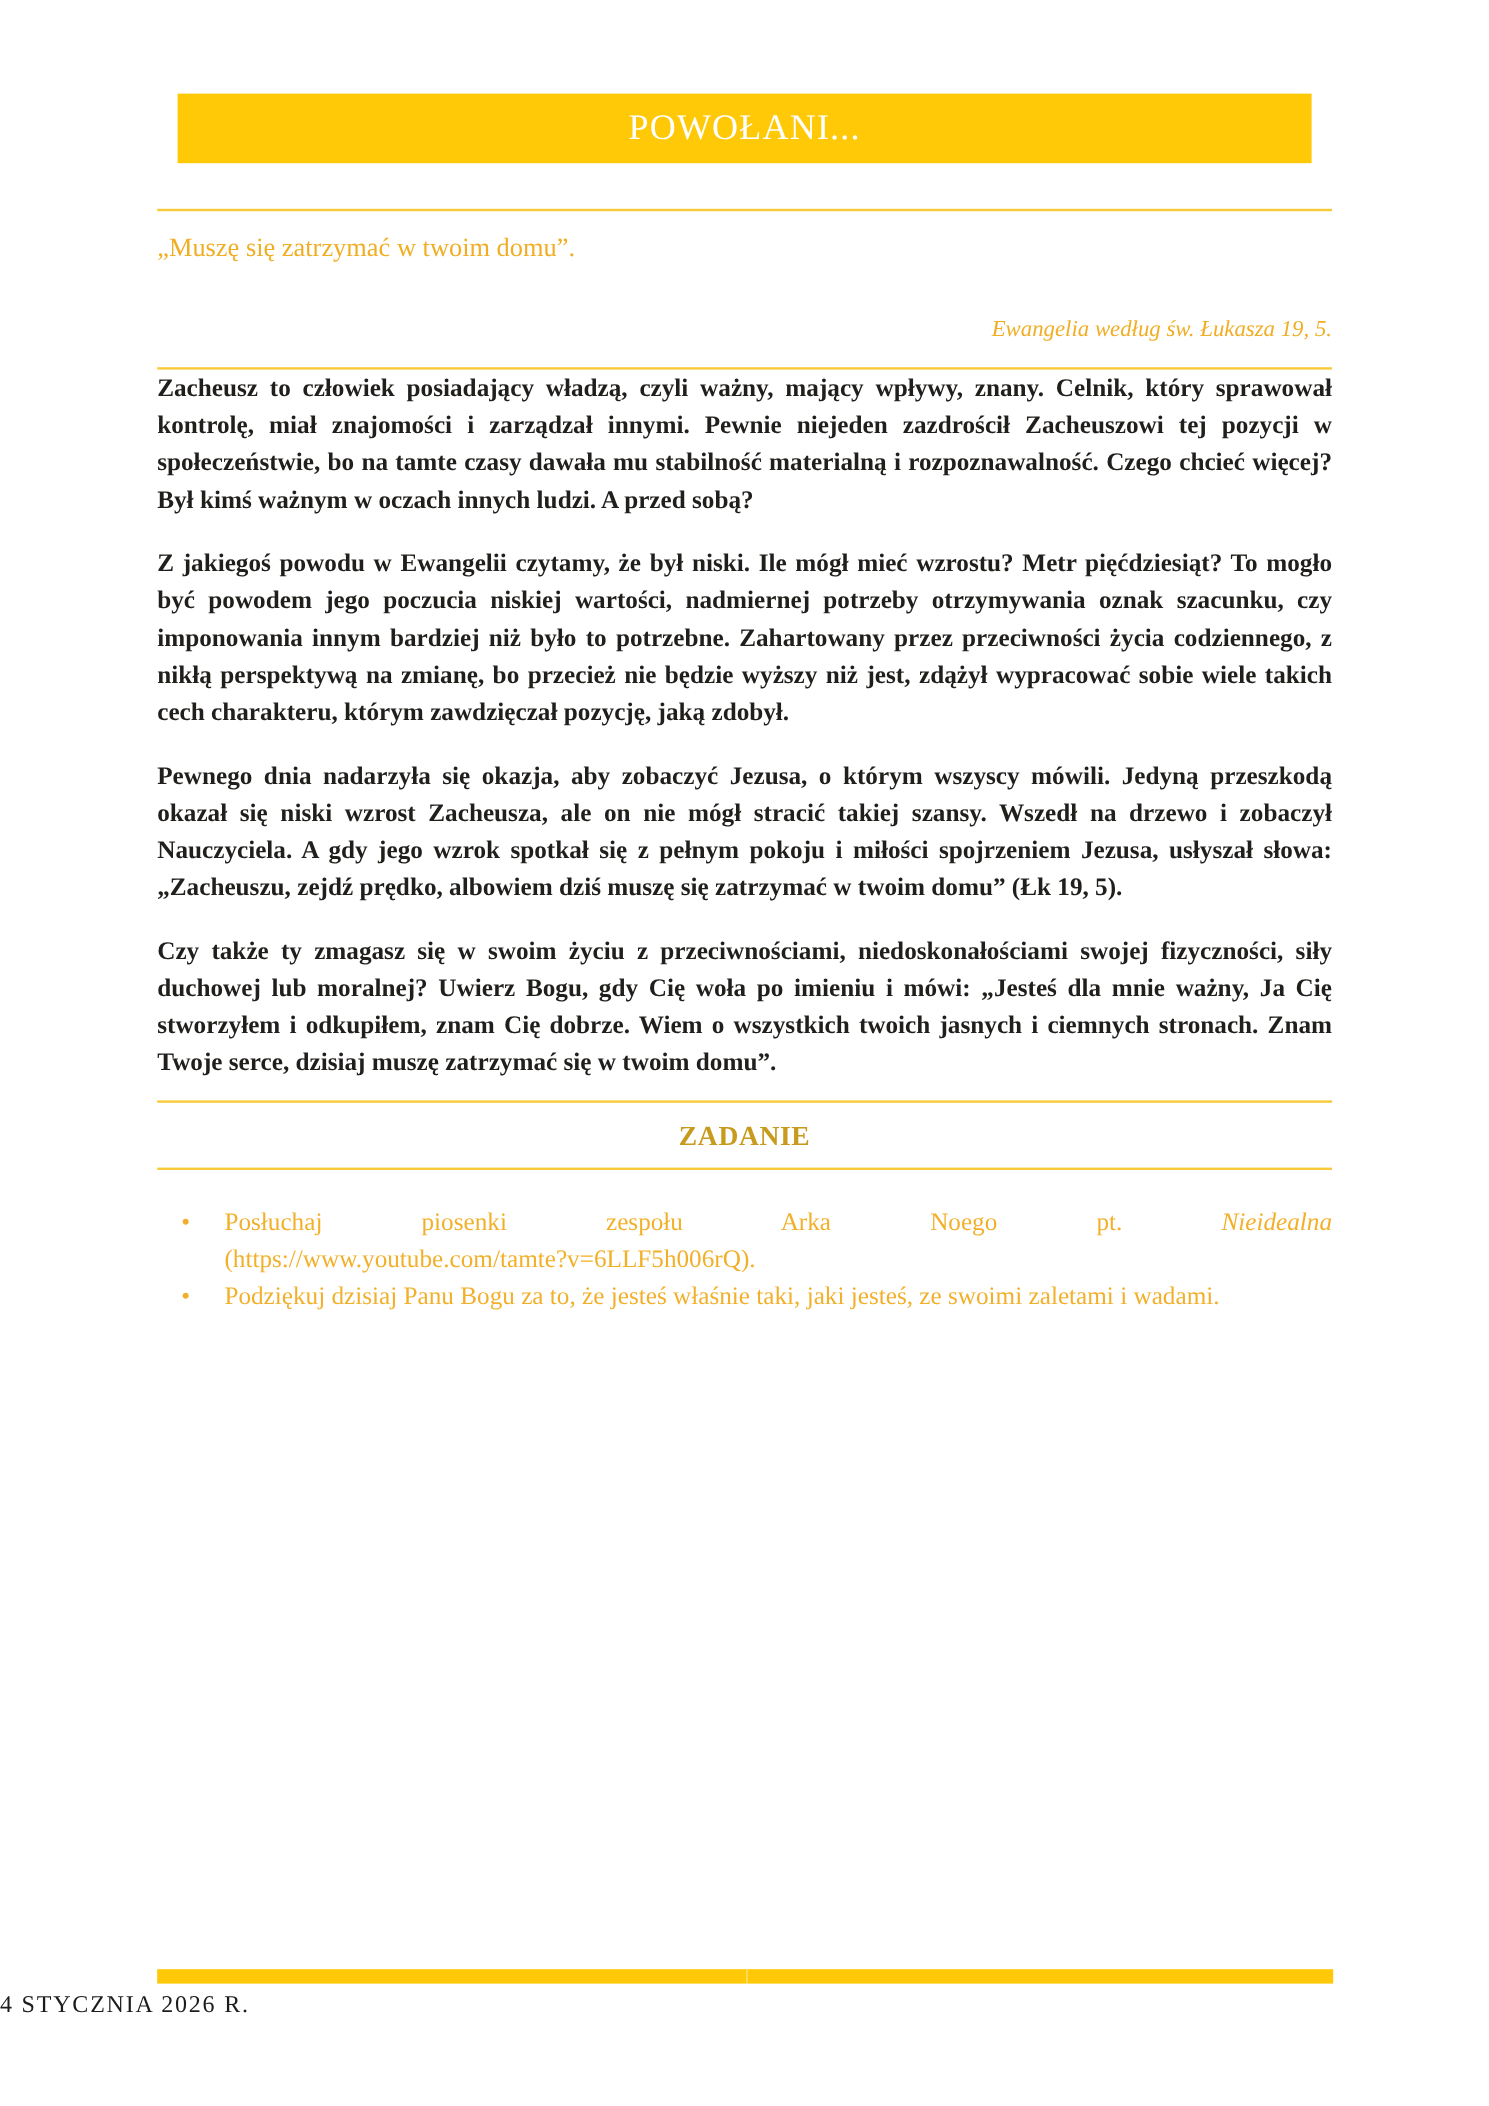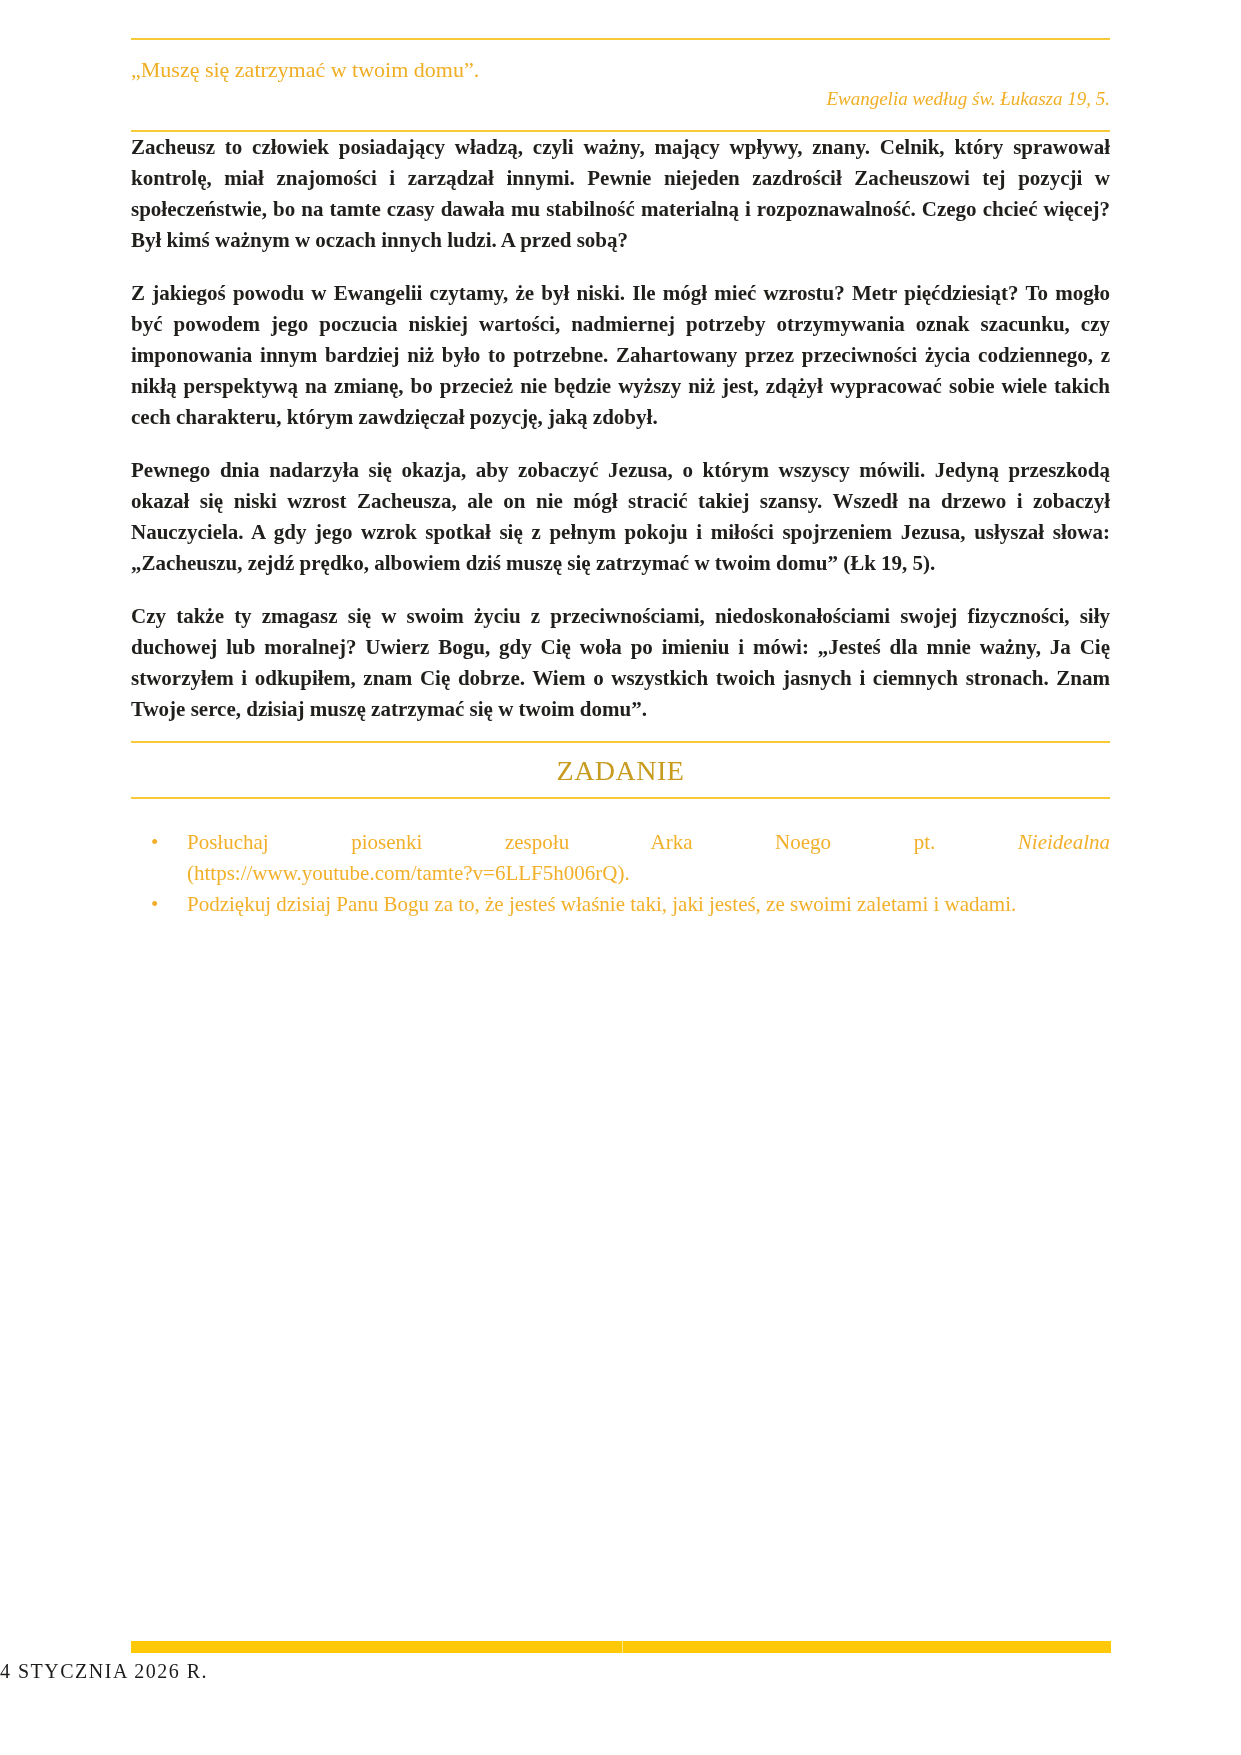--- a/index.html
+++ b/index.html
@@ -54,41 +54,42 @@
   .rule-2 { margin-top: 19px; }
   .rule-3 { margin-top: -6px; }
   .rule-4 { margin-top: 12px; }
   .quote {
     margin-top: 13px;
     font-size: 22px;
     line-height: 34px;
     color: #f0ae24;
   }
   .attribution {
+    margin-top: 40px;
     text-align: right;
     font-style: italic;
     font-size: 19px;
     line-height: 24px;
     color: #f0ae24;
   }
   .body-text {
     font-weight: bold;
   }
   .body-text p {
     margin: 0 0 22px 0;
     font-size: 21px;
     line-height: 31px;
     text-align: justify;
   }
   
   .task-heading {
     margin: 14px 0 0 0;
     text-align: center;
-    font-size: 28px;
-    font-weight: normal;
+    font-size: 23px;
+    font-weight: bold;
     line-height: 28px;
     letter-spacing: 0.5px;
     color: #c79b1e;
   }
   .task-list {
     margin: 28px 0 0 0;
     padding: 0;
     list-style: none;
   }
   .task-list li {
@@ -140,20 +141,23 @@
     font-size: 20px;
     letter-spacing: 1.5px;
     color: #1e1c1a;
   }
 </style>
 </head>
 <body>
 
 <div class="page">
 
+  <div class="banner">
+    <span class="banner-text">POWOŁANI...</span>
+  </div>
 
 
   <div class="content">
 
     <hr class="rule rule-1">
 
     <div class="quote">„Muszę się zatrzymać w twoim domu”.</div>
 
     <div class="attribution">Ewangelia według św. Łukasza 19, 5.</div>
 

